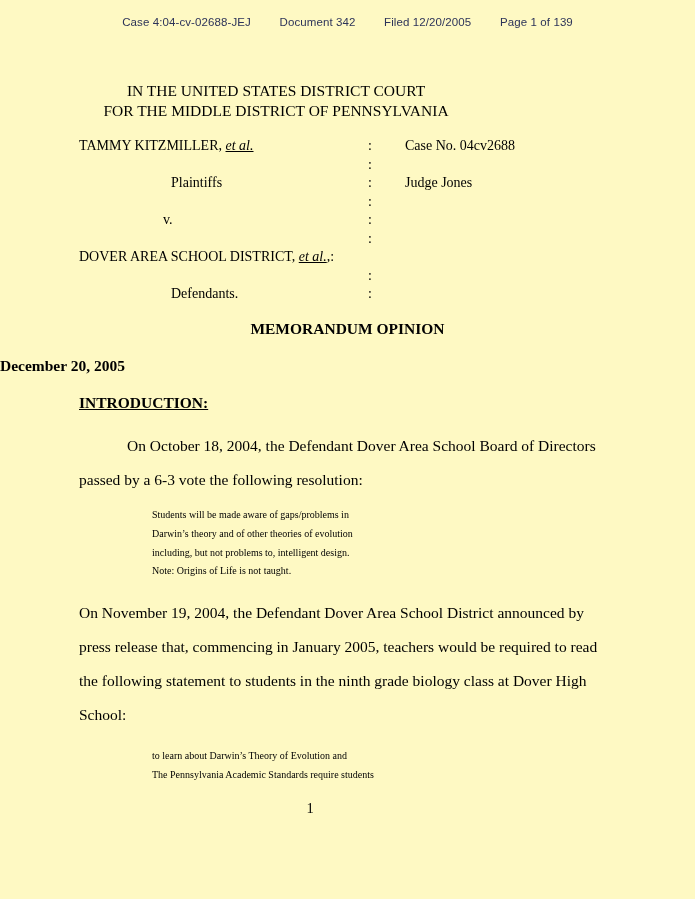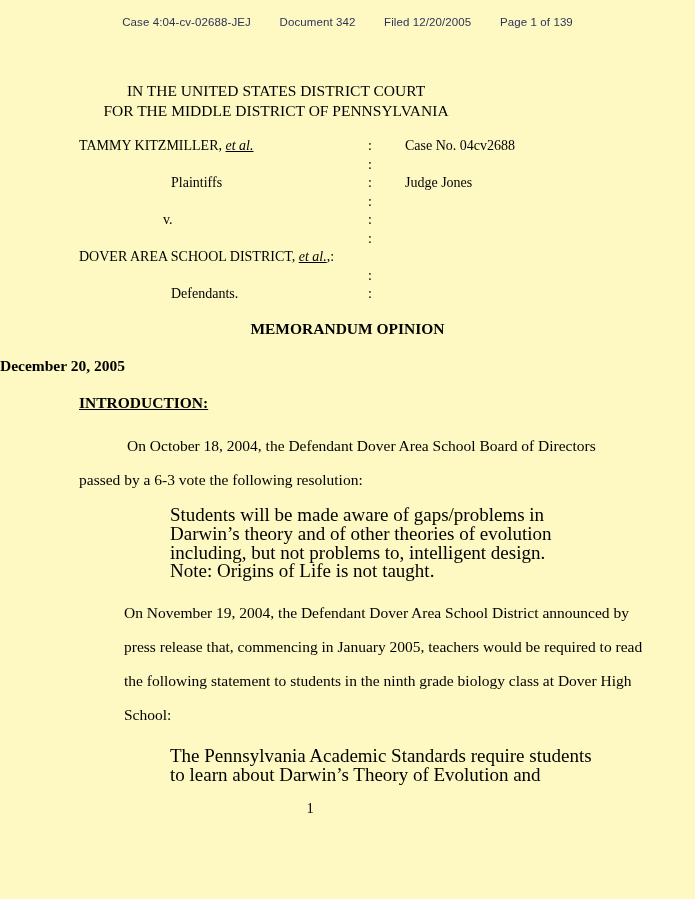--- a/index.html
+++ b/index.html
@@ -120,28 +120,28 @@
   
   .body-para {
     position: absolute;
     left: 79px;
     width: 535px;
     font-size: 15.5px;
     line-height: 34px;
     text-align: left;
   }
   .p1 { top: 429px; text-indent: 48px; }
-  .p2 { top: 596px; margin-left: 45px; }
+  .p2 { top: 596px; }
 
   
   .blockquote {
     position: absolute;
-    left: 170px;
+    left: 152px;
     width: 455px;
-    font-size: 19px;
+    font-size: 10px;
     line-height: 18.8px;
   }
   .q1 { top: 506px; }
   .q2 { top: 747px; }
 
   
   .page-number {
     position: absolute;
     top: 800px;
     left: 0;
@@ -226,19 +226,19 @@
   <div class="blockquote q1">
     <div>Students will be made aware of gaps/problems in</div>
     <div>Darwin’s theory and of other theories of evolution</div>
     <div>including, but not problems to, intelligent design.</div>
     <div>Note: Origins of Life is not taught.</div>
   </div>
 
   <div class="body-para p2">On November 19, 2004, the Defendant Dover Area School District announced by press release that, commencing in January 2005, teachers would be required to read the following statement to students in the ninth grade biology class at Dover High School:</div>
 
   <div class="blockquote q2">
+    <div>to learn about Darwin’s Theory of Evolution and</div>
     <div>The Pennsylvania Academic Standards require students</div>
-    <div>to learn about Darwin’s Theory of Evolution and</div>
   </div>
 
   <div class="page-number">1</div>
 
 </div>
 
 </body></html>

